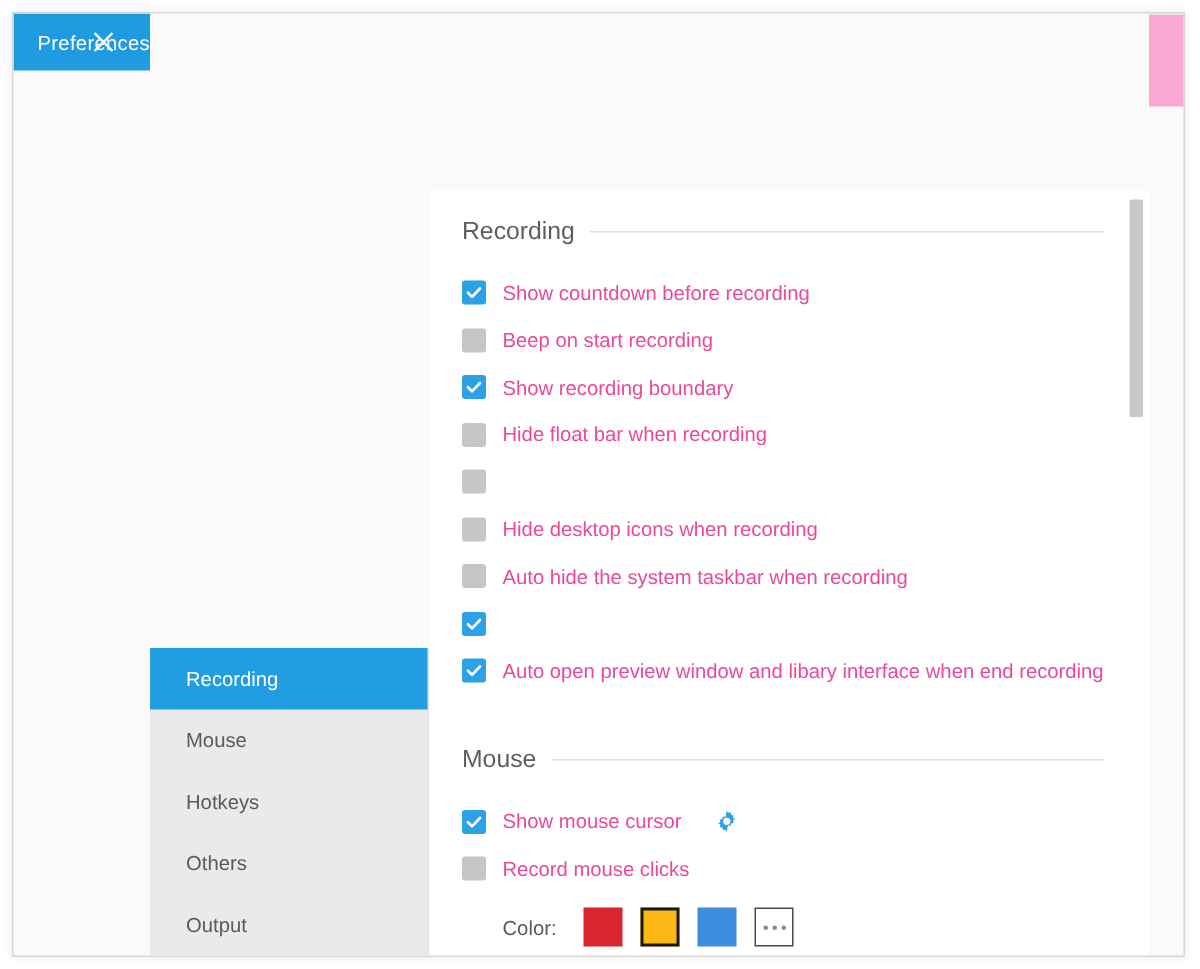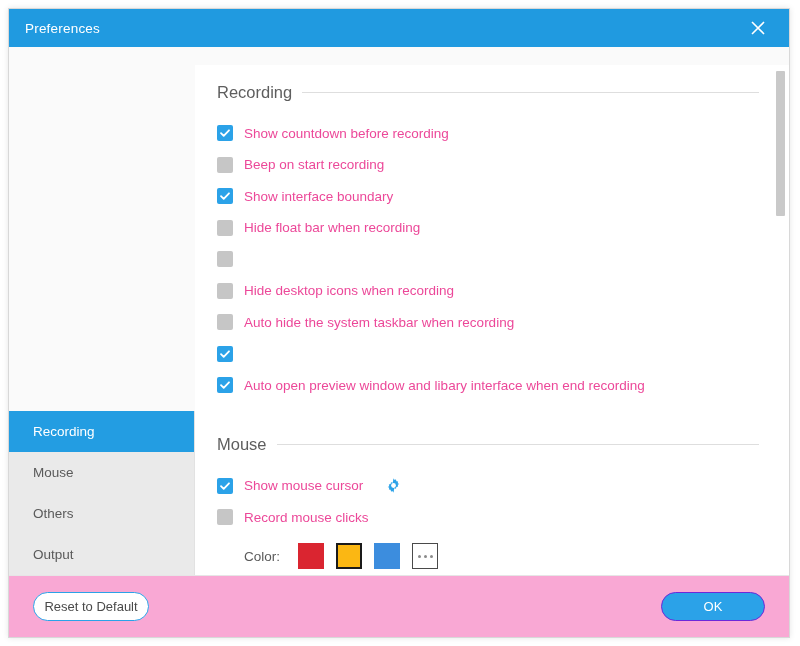--- a/index.html
+++ b/index.html
@@ -15,21 +15,20 @@
   #window {
     position: absolute;
     left: 8px;
     top: 8px;
     width: 782px;
     height: 630px;
     background: #fafafa;
     border: 1px solid #d8d8d8;
     box-shadow: 0 0 6px rgba(0,0,0,0.10);
     display: flex;
-    flex-direction: column;
     overflow: hidden;
   }
 
   
   #titlebar {
     height: 38px;
     min-height: 38px;
     background: #209ae0;
     display: flex;
     align-items: center;
@@ -265,20 +264,23 @@
   <div id="body">
 
     <div id="sidebar">
       <div class="side-item active">
         <span>Recording</span>
       </div>
       <div class="side-item">
         <span>Mouse</span>
       </div>
       <div class="side-item">
+        <span>Hotkeys</span>
+      </div>
+      <div class="side-item">
         <span>Others</span>
       </div>
       <div class="side-item">
         <span>Output</span>
       </div>
     </div>
 
     <div id="content-wrap">
       <div id="content">
 
@@ -300,21 +302,21 @@
           <span class="cbox"></span>
           <span class="cblabel">Beep on start recording</span>
         </div>
 
         <div class="cbrow">
           <span class="cbox on">
             <svg width="12" height="12" viewBox="0 0 12 12" aria-hidden="true">
                 <path d="M2 6.2 L4.7 8.9 L10 3.3" stroke="#ffffff" stroke-width="1.8" fill="none" stroke-linecap="round" stroke-linejoin="round"></path>
               </svg>
           </span>
-          <span class="cblabel">Show interface boundary</span>
+          <span class="cblabel">Show recording boundary</span>
         </div>
 
         <div class="cbrow">
           <span class="cbox"></span>
           <span class="cblabel">Hide float bar when recording</span>
         </div>
 
         <div class="cbrow">
           <span class="cbox"></span>
         </div>

